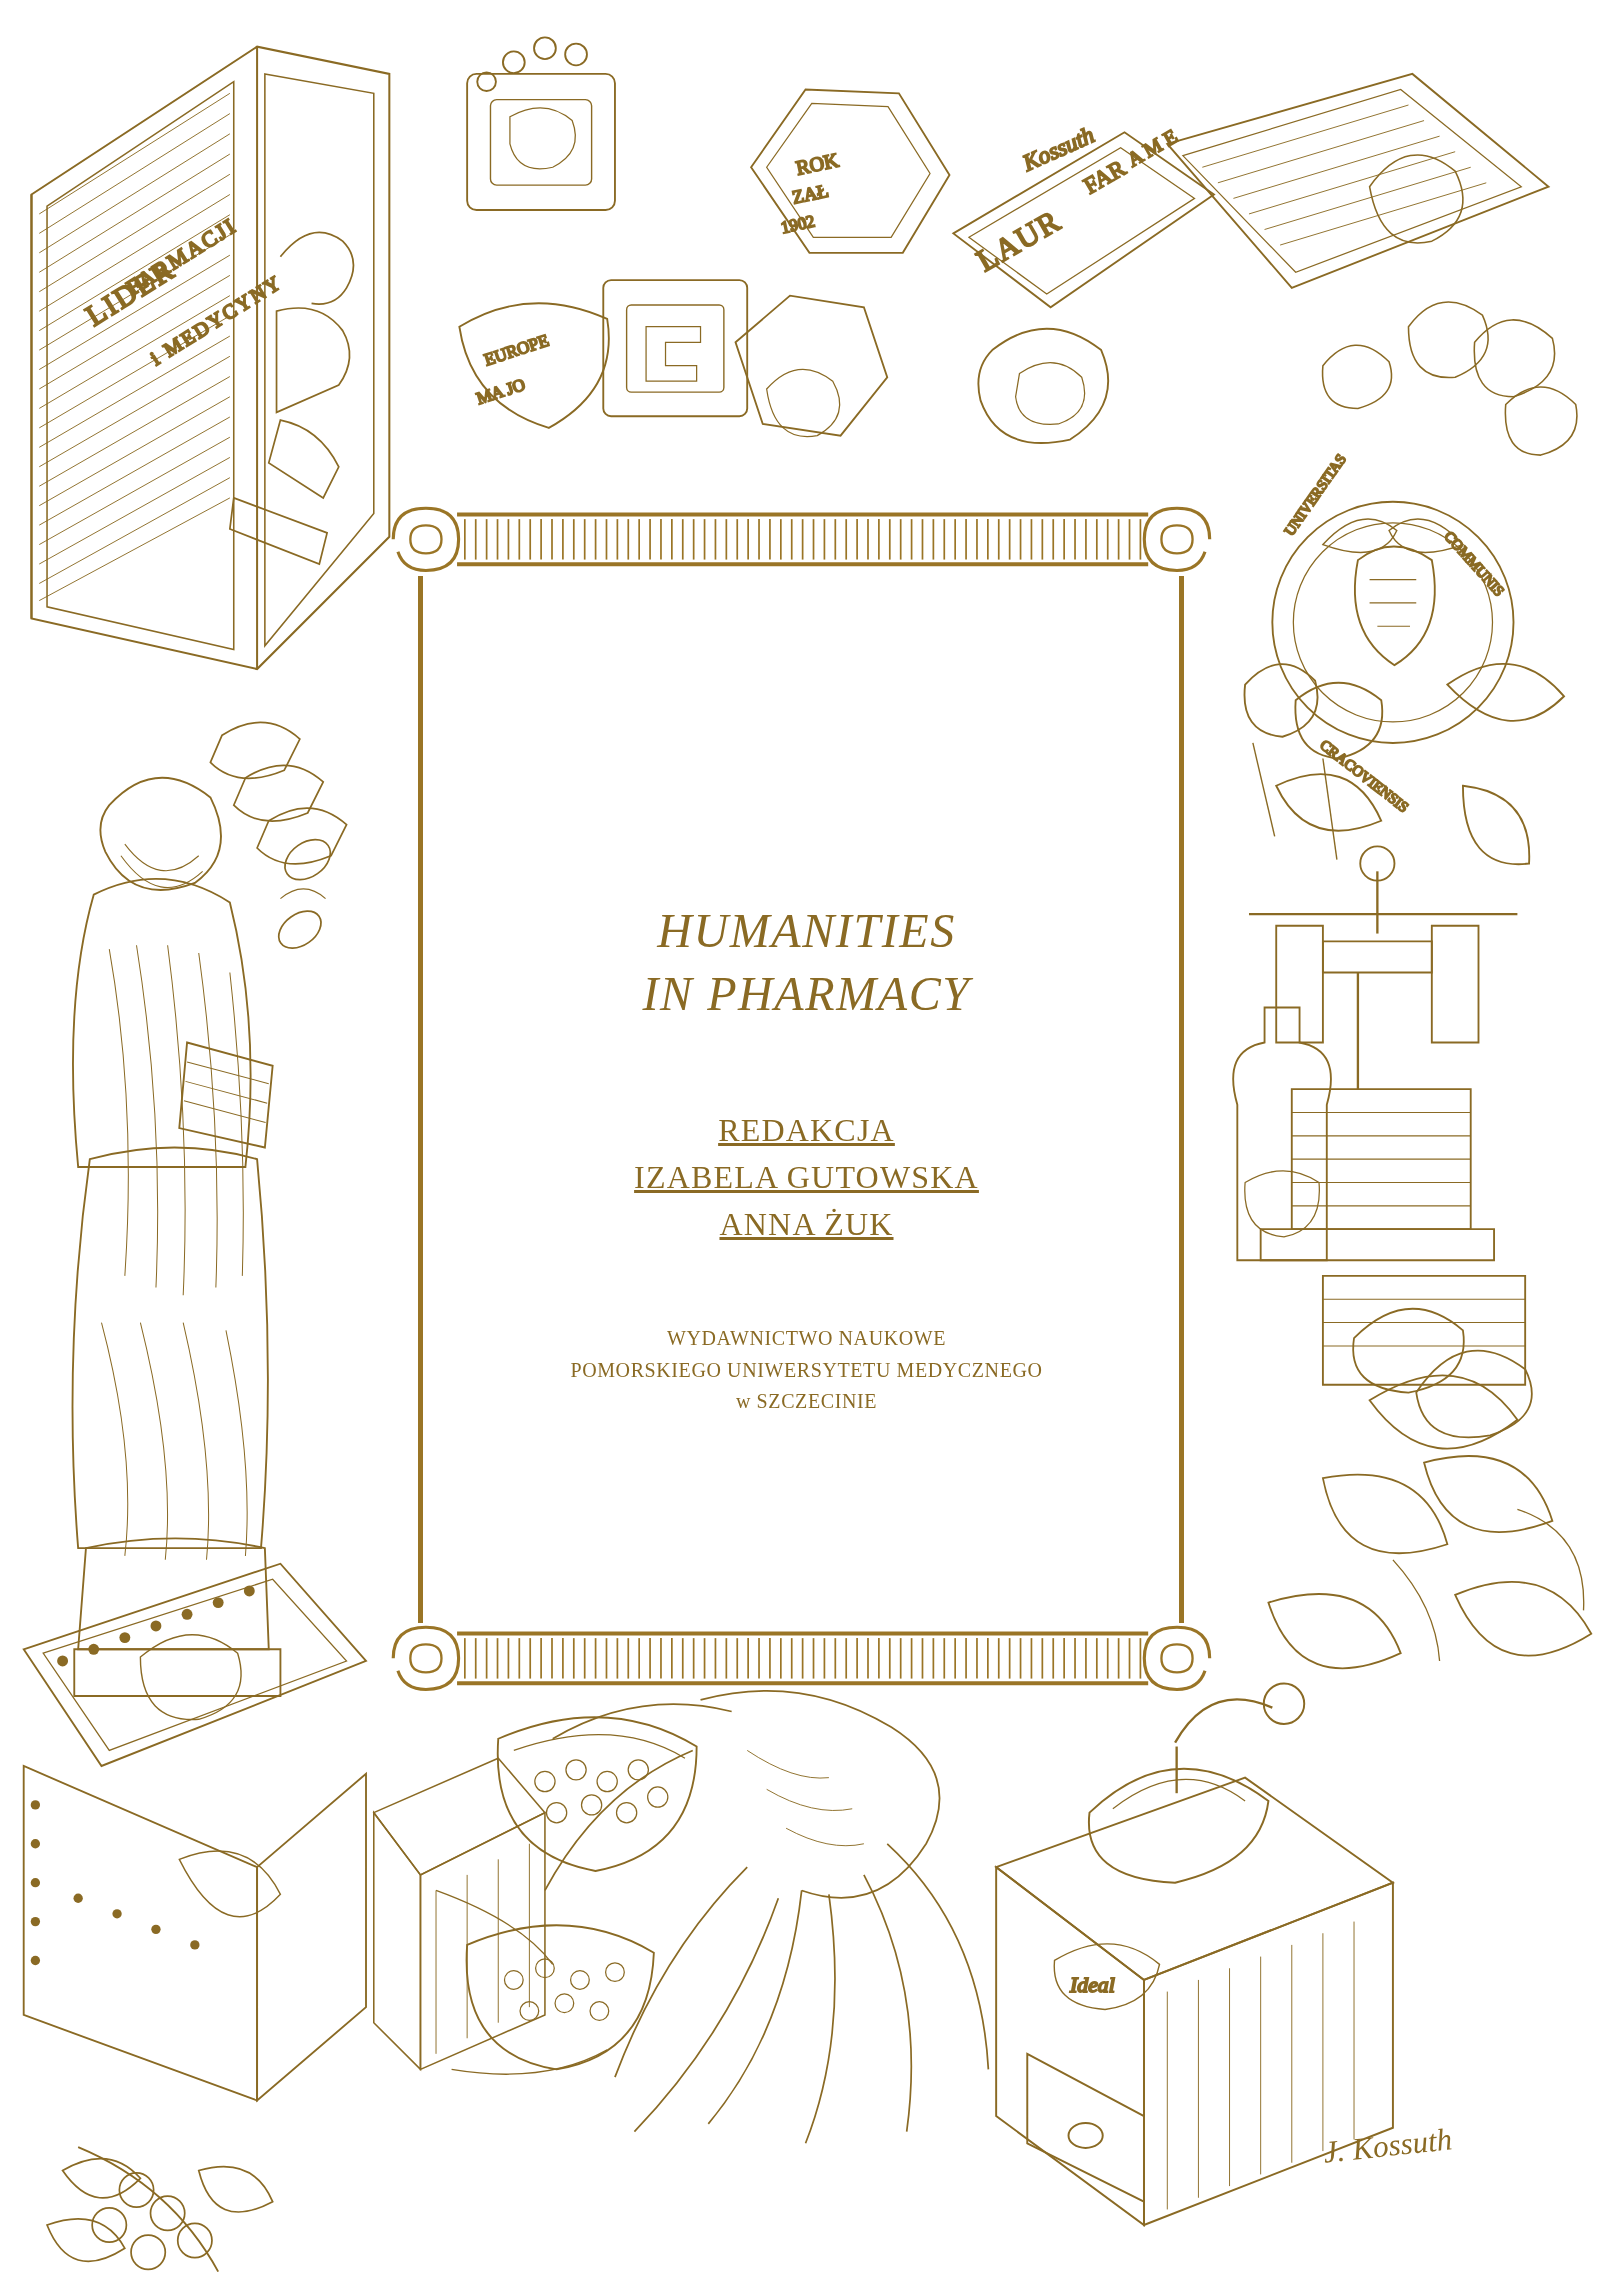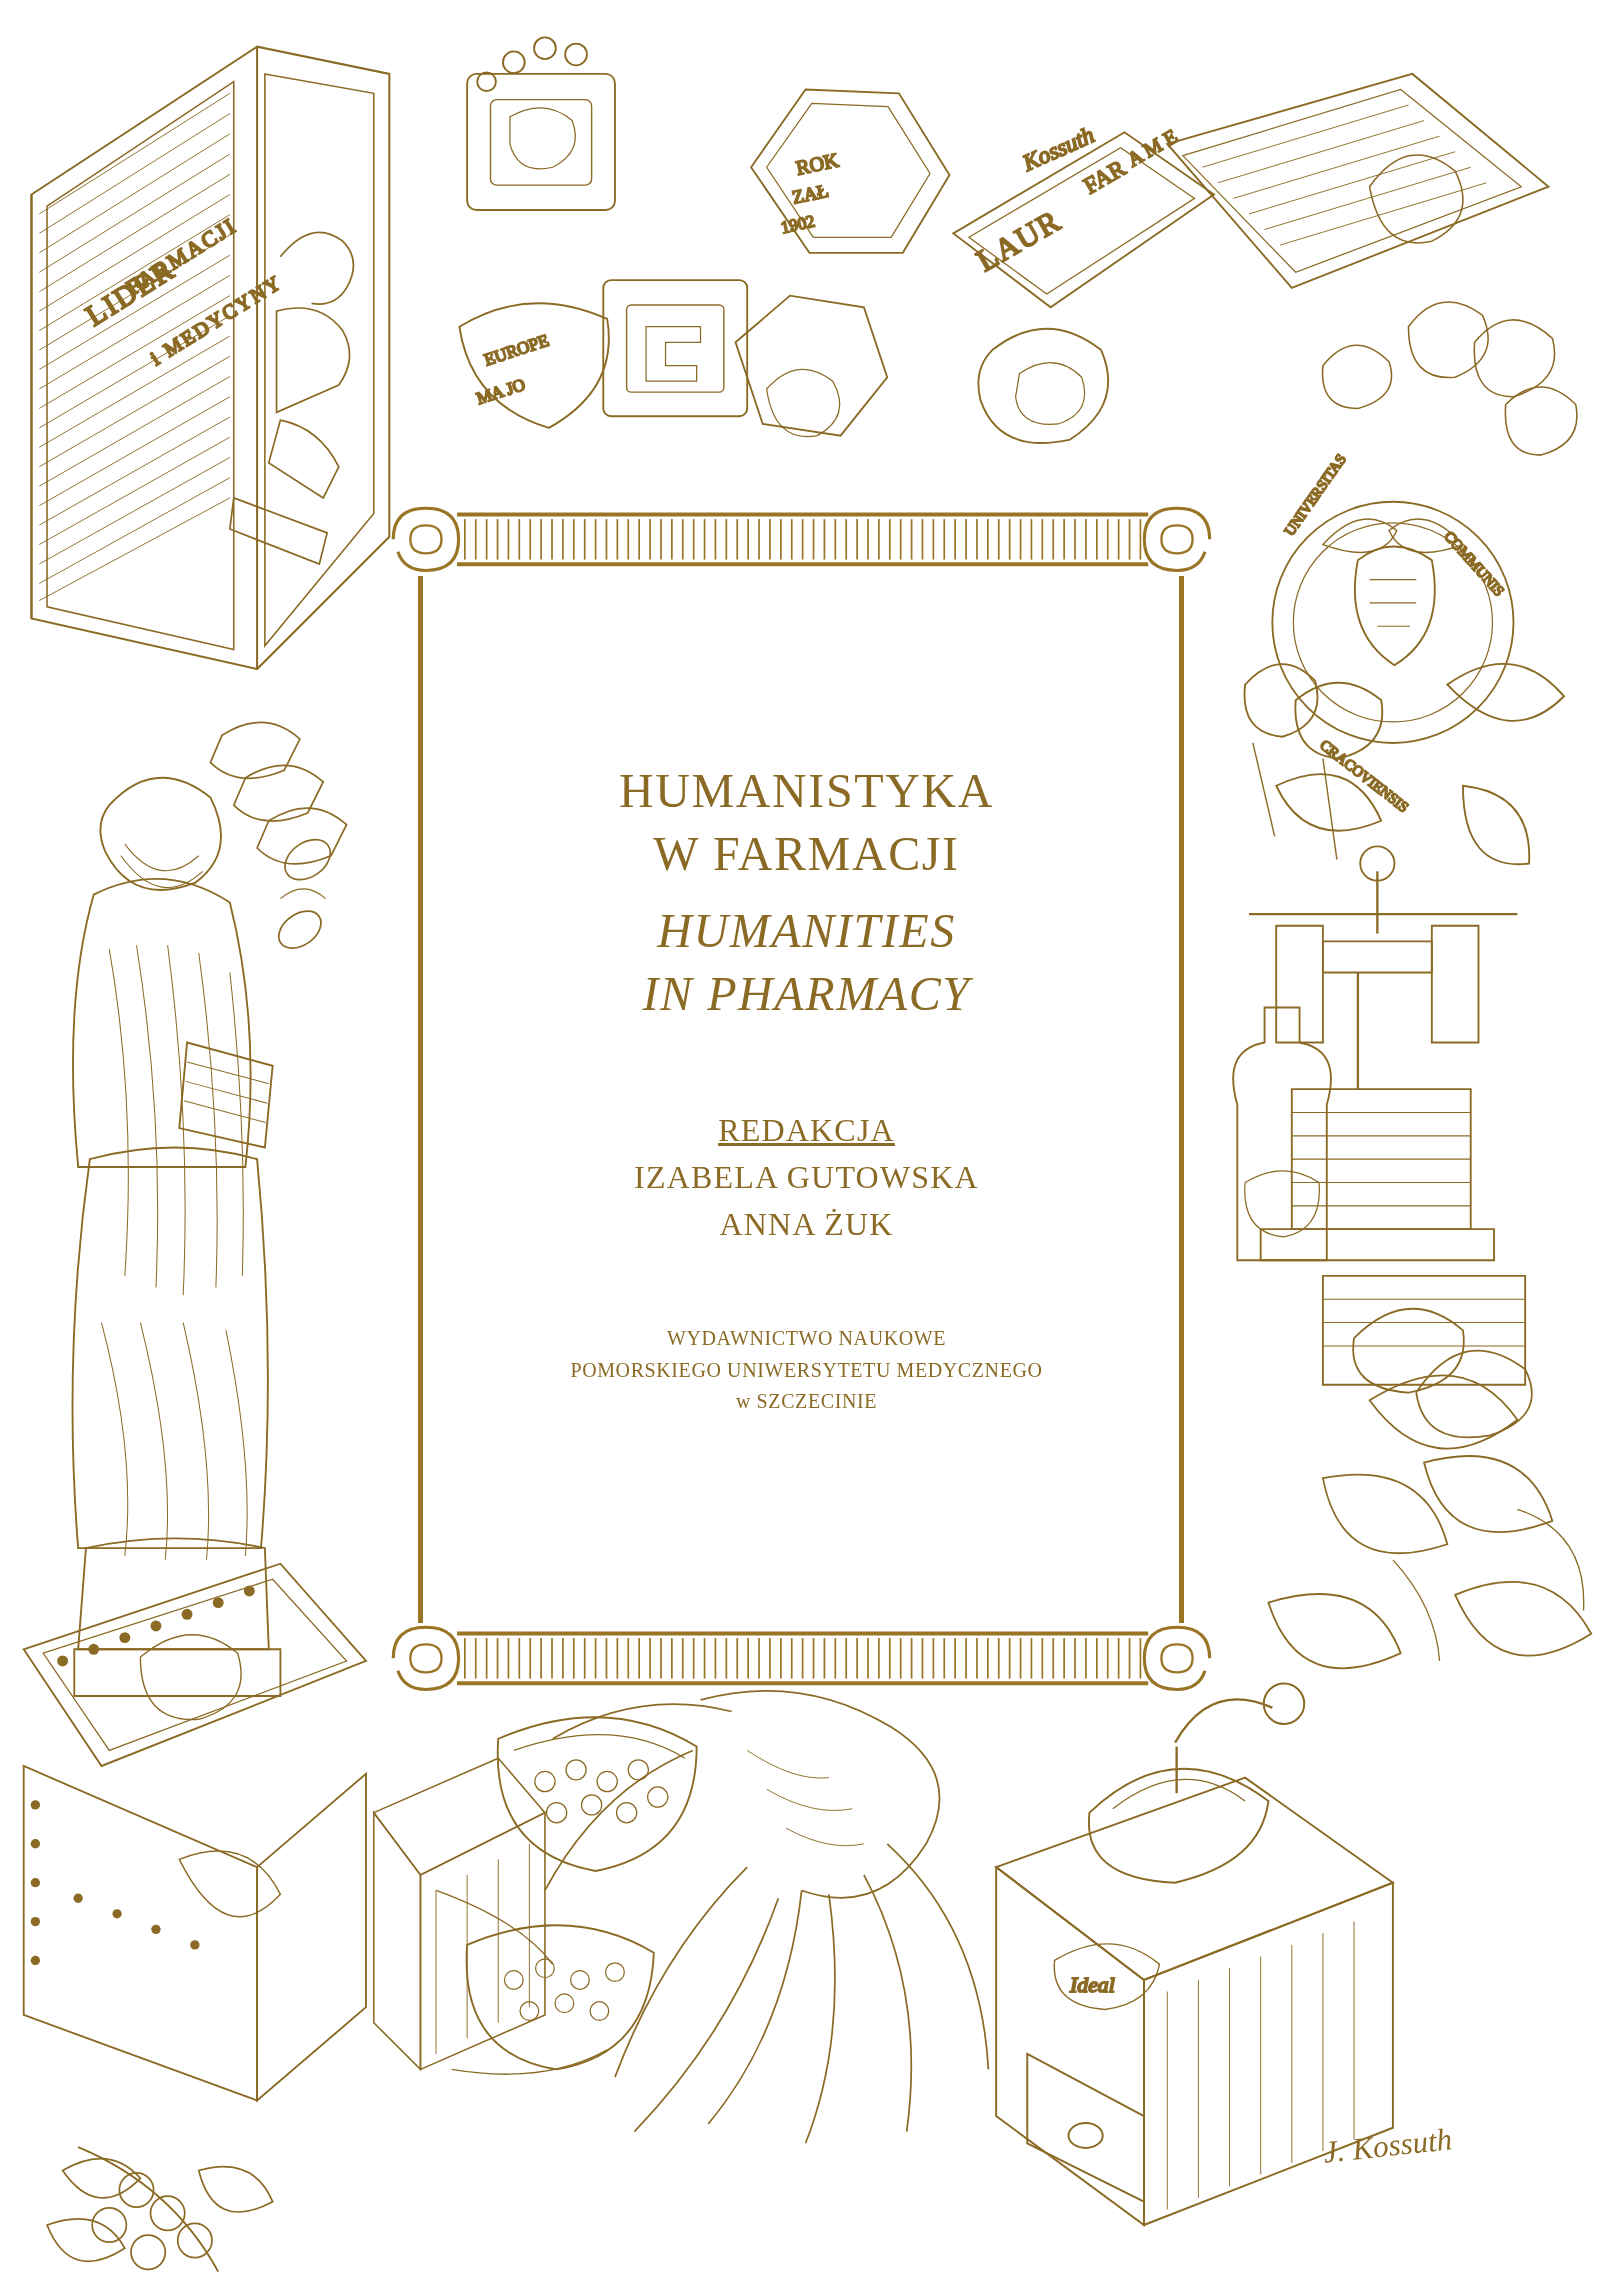--- a/index.html
+++ b/index.html
@@ -87,21 +87,21 @@
   }
   .title-line { display: block; white-space: nowrap; }
 
   #editor-block {
     top: 531px;
     font-size: 32px;
     letter-spacing: 1.2px;
     line-height: 1.47;
   }
   #editor-block .editor-label { display: block; text-decoration: underline; }
-  #editor-block .editor-name { display: block; }
+  #editor-block .editor-name { display: block; text-decoration: underline; }
 
   #publisher-block {
     top: 747px;
     font-size: 20px;
     letter-spacing: 0.6px;
     line-height: 1.58;
   }
   #publisher-block .pub-line { display: block; }
   #publisher-block .pub-line.city { font-size: 20px; }
 
@@ -545,24 +545,20 @@
             <line x1="926" y1="22" x2="926" y2="74"></line>
           <line x1="940" y1="22" x2="940" y2="74"></line>
             <line x1="954" y1="22" x2="954" y2="74"></line>
           <line x1="968" y1="22" x2="968" y2="74"></line>
         </g>
       </svg>
     </div>
 
     <div class="scroll-body">
 
-      <div class="text-block" id="title-pl">
-        <span class="title-line">HUMANISTYKA</span>
-        <span class="title-line">W FARMACJI</span>
-      </div>
 
       <div class="text-block" id="title-en">
         <span class="title-line">HUMANITIES</span>
         <span class="title-line">IN PHARMACY</span>
       </div>
 
       <div class="text-block" id="editor-block">
         <span class="editor-label">REDAKCJA</span>
         <span class="editor-name">IZABELA GUTOWSKA</span>
         <span class="editor-name">ANNA ŻUK</span>

